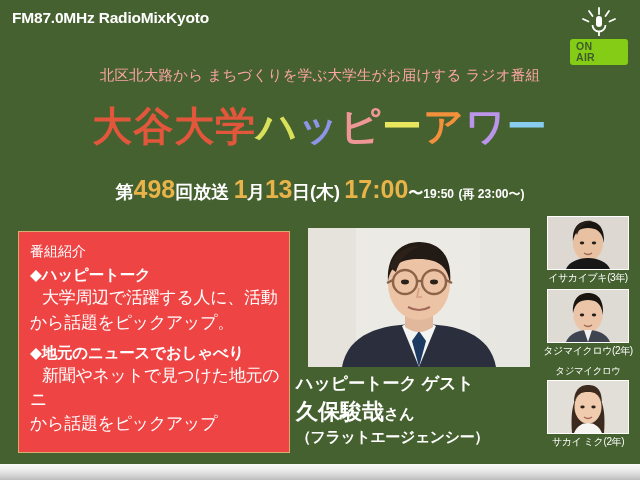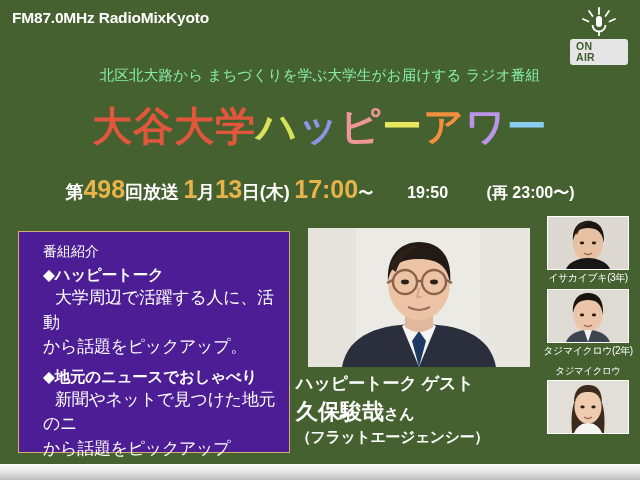--- a/index.html
+++ b/index.html
@@ -50,38 +50,38 @@
     display: flex;
     flex-direction: column;
     align-items: center;
   }
   .mic-wrap {
     width: 46px; height: 30px;
     position: relative;
   }
   .onair-box {
     margin-top: 2px;
-    background: #e5e5e5;
+    background: #84cc16;
     border-radius: 3px;
     padding: 2px 20px 3px 6px;
     font-size: 10.5px;
     font-weight: bold;
     color: #3e5c2c;
     letter-spacing: 0.3px;
     line-height: 1;
   }
 
   
   .subtitle {
     position: absolute;
     left: 0; top: 66px;
     width: 640px;
     text-align: center;
     font-size: 14.5px;
-    color: #86efac;
+    color: #fca5a5;
     letter-spacing: 0.2px;
     white-space: nowrap;
   }
 
   
   .main-title {
     position: absolute;
     left: 0; top: 105px;
     width: 640px;
     text-align: center;
@@ -99,33 +99,33 @@
     left: 0; top: 175px;
     width: 640px;
     text-align: center;
     white-space: nowrap;
     color: #ffffff;
     font-weight: bold;
   }
   .dl-kanji  { font-size: 18px; vertical-align: baseline; }
   .dl-big    { font-size: 25px; color: #e8b348; }
   .dl-big2   { font-size: 25px; color: #e8b348; letter-spacing: -0.5px;}
-  .dl-small  { font-size: 16px; margin-left: 34px; }
+  .dl-small  { font-size: 12px; }
   .dl-tilde  { font-size: 15px; }
 
   
   .info-panel {
     position: absolute;
     left: 18px; top: 231px;
     width: 272px;
     height: 222px;
-    background: #4c1d95;
+    background: #ef4444;
     border: 1px solid #d6ad6e;
     box-sizing: border-box;
-    padding: 9px 8px 8px 24px;
+    padding: 9px 8px 8px 11px;
     color: #ffffff;
   }
   .info-head {
     font-size: 14px;
     line-height: 1.5;
     margin-bottom: 2px;
   }
   .info-bullet {
     font-size: 15.5px;
     font-weight: bold;
@@ -315,16 +315,17 @@
       <div class="sb-thumb"><svg width="80" height="52" viewBox="0 0 80 52">
           <rect width="80" height="52" fill="#e2ded8"></rect>
           <path d="M24 52 C22 28 26 10 40 10 C54 10 58 28 56 52 Z" fill="#3b2a1d"></path>
           <ellipse cx="40" cy="26" rx="13.5" ry="16.5" fill="#f0cbae"></ellipse>
           <path d="M26 22 C26 8 33 4 40 4 C48 4 54 8 54 22 C51 13 47 11 40 11 C33 11 29 13 26 22 Z" fill="#3b2a1d"></path>
           <ellipse cx="34.5" cy="26" rx="2.2" ry="1.4" fill="#2a211b"></ellipse>
           <ellipse cx="45.5" cy="26" rx="2.2" ry="1.4" fill="#2a211b"></ellipse>
           <path d="M36 36 Q40 39 44 36" fill="none" stroke="#a9675c" stroke-width="1.3"></path>
           <path d="M26 52 C29 45 34 42 40 42 C46 42 51 45 54 52 Z" fill="#f6f5f2"></path>
         </svg></div>
+      <div class="sb-name">サカイ ミク(2年)</div>
     </div>
 
   <div class="bottom-strip"></div>
 </div>
 
 </body></html>

